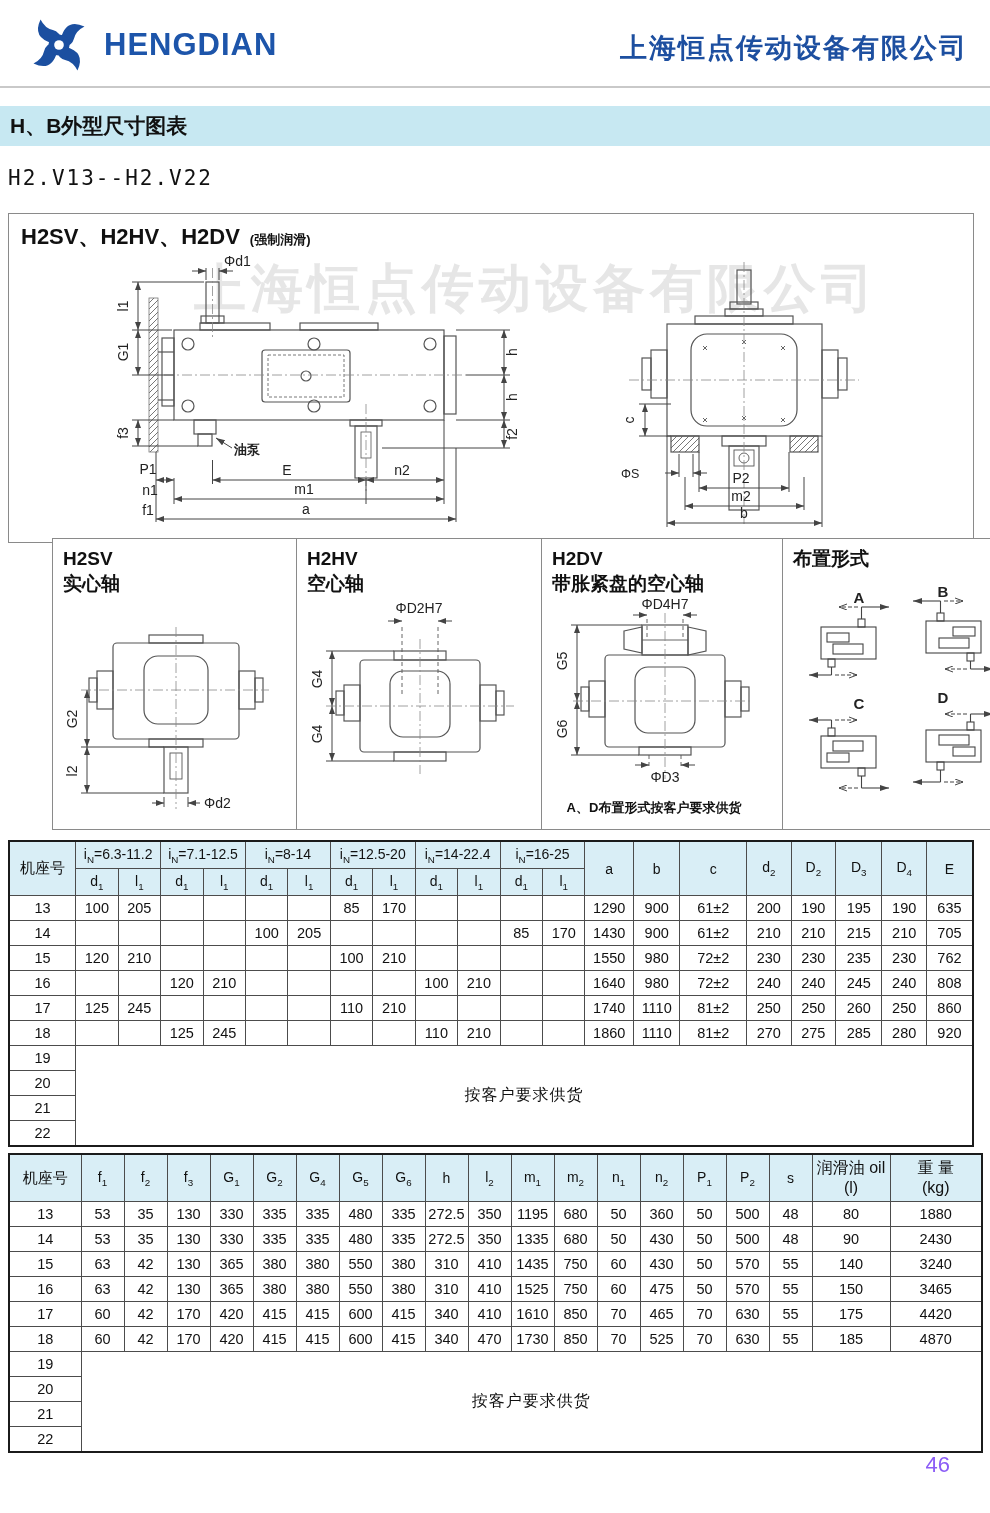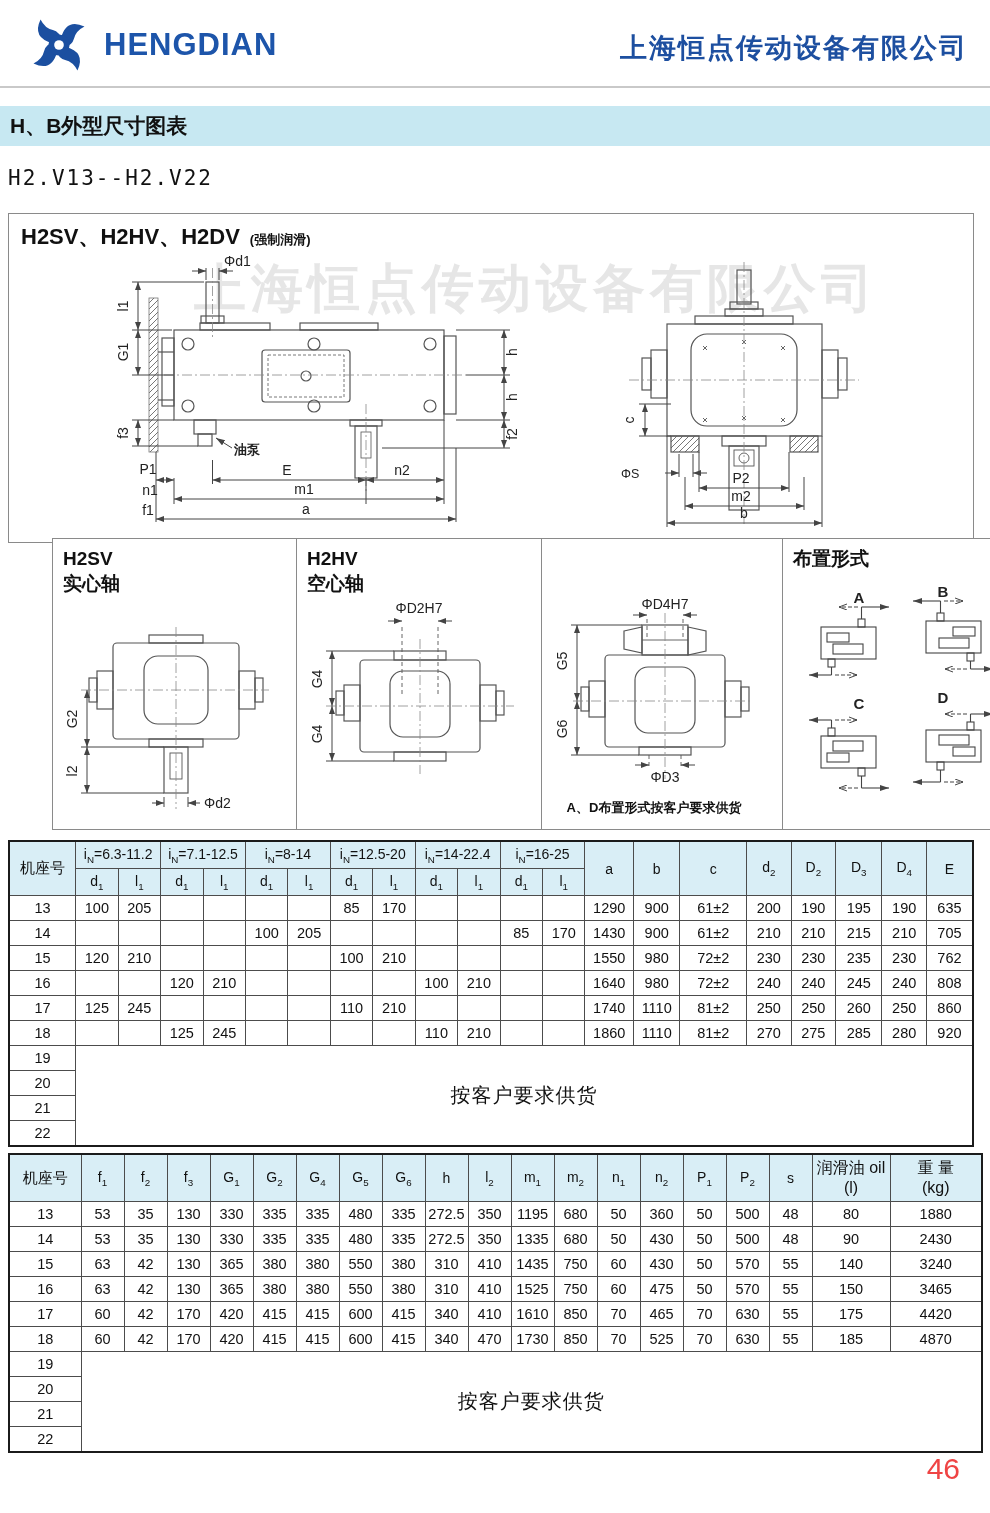--- a/index.html
+++ b/index.html
@@ -39,23 +39,23 @@
   
   .t-wrap{position:absolute;left:8px;width:966px;}
   .t1{top:840px;} .t2{top:1153px;}
   table{width:100%;border-collapse:collapse;table-layout:fixed;border:2px solid #1b1b1b;background:#fff;}
   th,td{border:1px solid #4c4c4c;text-align:center;vertical-align:middle;padding:0;overflow:hidden;}
   th{background:#d9eef6;font-weight:normal;font-size:14px;height:26px;}
   th.frame-h{font-size:15px;}
   td{font-size:14.5px;height:24px;}
   sub{font-size:0.7em;}
   .two-line{font-size:16px;line-height:1.25;}
-  .note-cell{font-size:20px;letter-spacing:1px;}
-
-  .pagenum{position:absolute;top:1452px;right:30px;font-size:30px;color:#ef4444;}
+  .note-cell{font-size:16px;letter-spacing:1px;}
+
+  .pagenum{position:absolute;top:1452px;right:40px;font-size:22px;color:#8b5cf6;}
 </style>
 </head>
 <body>
 
 <svg width="0" height="0" style="position:absolute" aria-hidden="true">
   <defs>
     <pattern id="hatch" patternUnits="userSpaceOnUse" width="6" height="6">
       <path d="M0,6 L6,0" stroke="#777" stroke-width="1"></path>
     </pattern>
     <marker id="dimA" markerWidth="9" markerHeight="8" refX="8" refY="3" orient="auto-start-reverse" markerUnits="userSpaceOnUse">
@@ -315,20 +315,24 @@
           <line x1="30" y1="107" x2="30" y2="162" marker-start="url(#dimA)" marker-end="url(#dimA)"></line>
           <line x1="92" y1="162" x2="24" y2="162"></line>
         </g>
         <text class="dimtxt" x="117" y="14" text-anchor="middle">ΦD2H7</text>
         <text class="dimtxt" x="20" y="80" text-anchor="middle" transform="rotate(-90 20,80)">G4</text>
         <text class="dimtxt" x="20" y="135" text-anchor="middle" transform="rotate(-90 20,135)">G4</text>
       </svg>
     </div>
 
     <div class="panel" style="width:241px">
+      <div class="panel-title">
+        <div>H2DV</div>
+        <div>带胀紧盘的空心轴</div>
+      </div>
       <svg style="position:absolute;left:3px;top:58px" width="230" height="200" viewBox="0 0 230 200">
         <g stroke="#555" fill="none" stroke-width="1.2">
           <rect x="97" y="28" width="46" height="30"></rect>
           <polygon points="79,34 97,30 97,56 79,52"></polygon>
           <polygon points="143,30 161,34 161,54 143,58"></polygon>
           <line x1="97" y1="43" x2="143" y2="43" stroke-width="0.9"></line>
           <rect x="60" y="58" width="120" height="92" rx="4"></rect>
           <rect x="90" y="70" width="60" height="66" rx="13"></rect>
           <rect x="44" y="84" width="16" height="36"></rect>
             <rect x="36" y="90" width="8" height="24"></rect>

